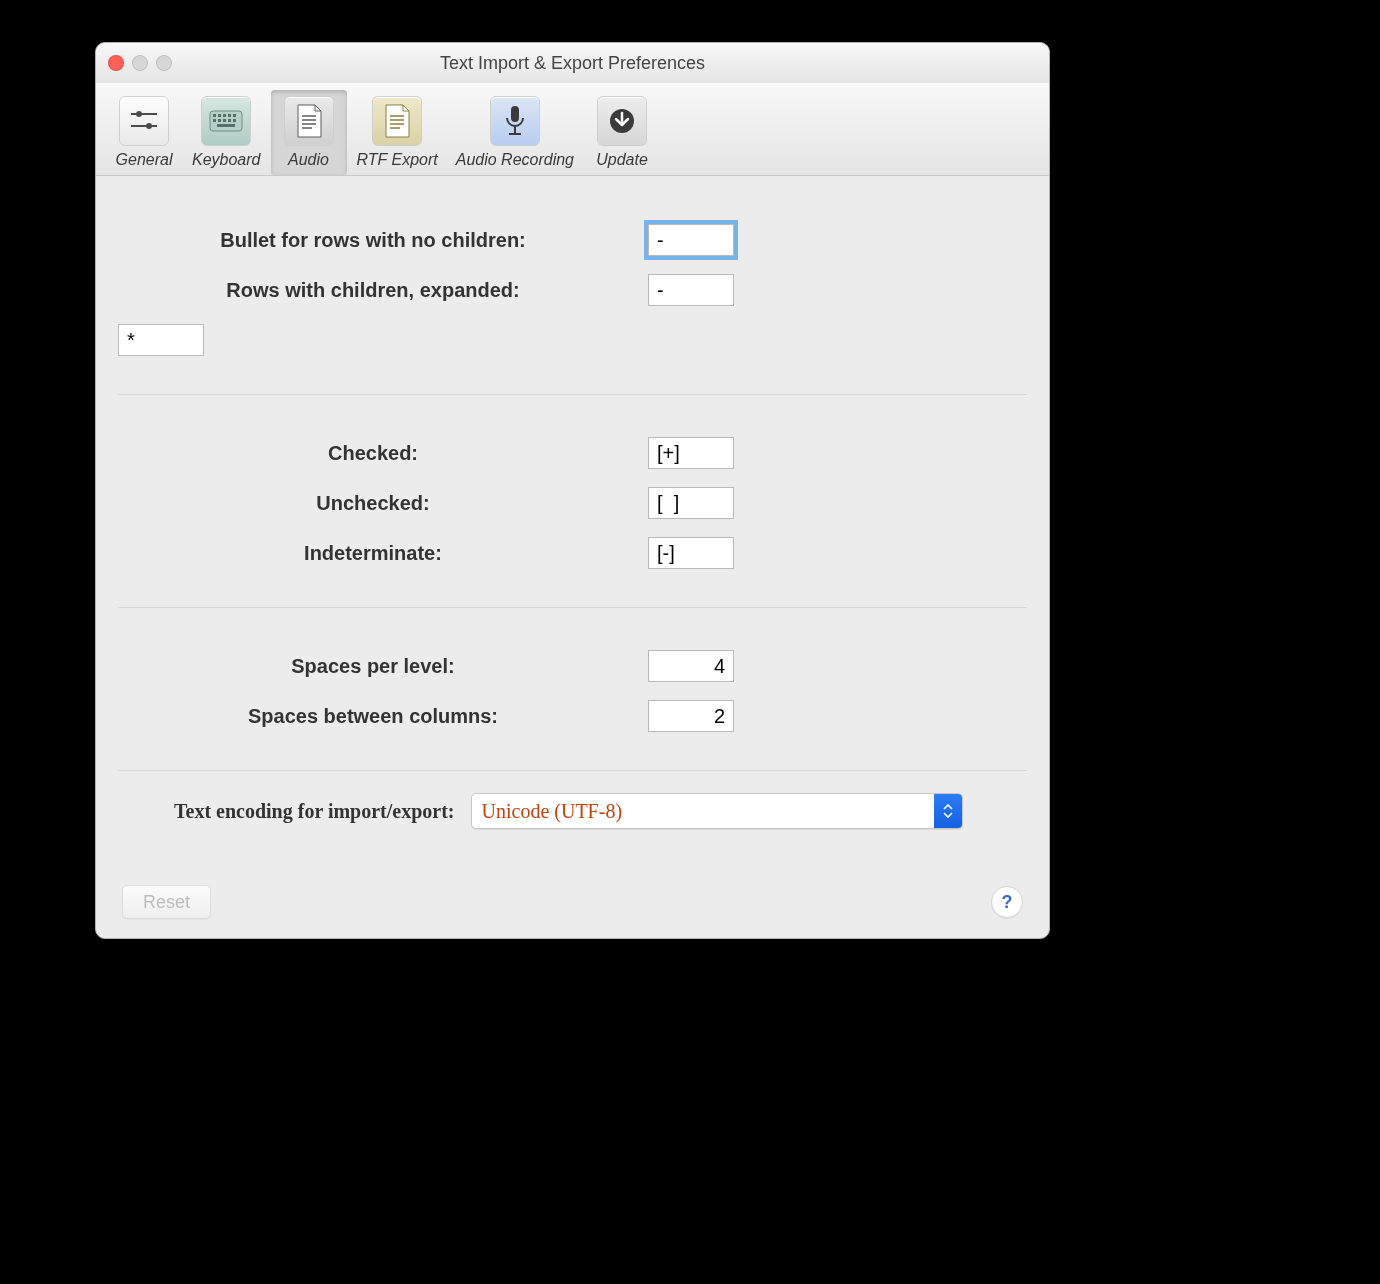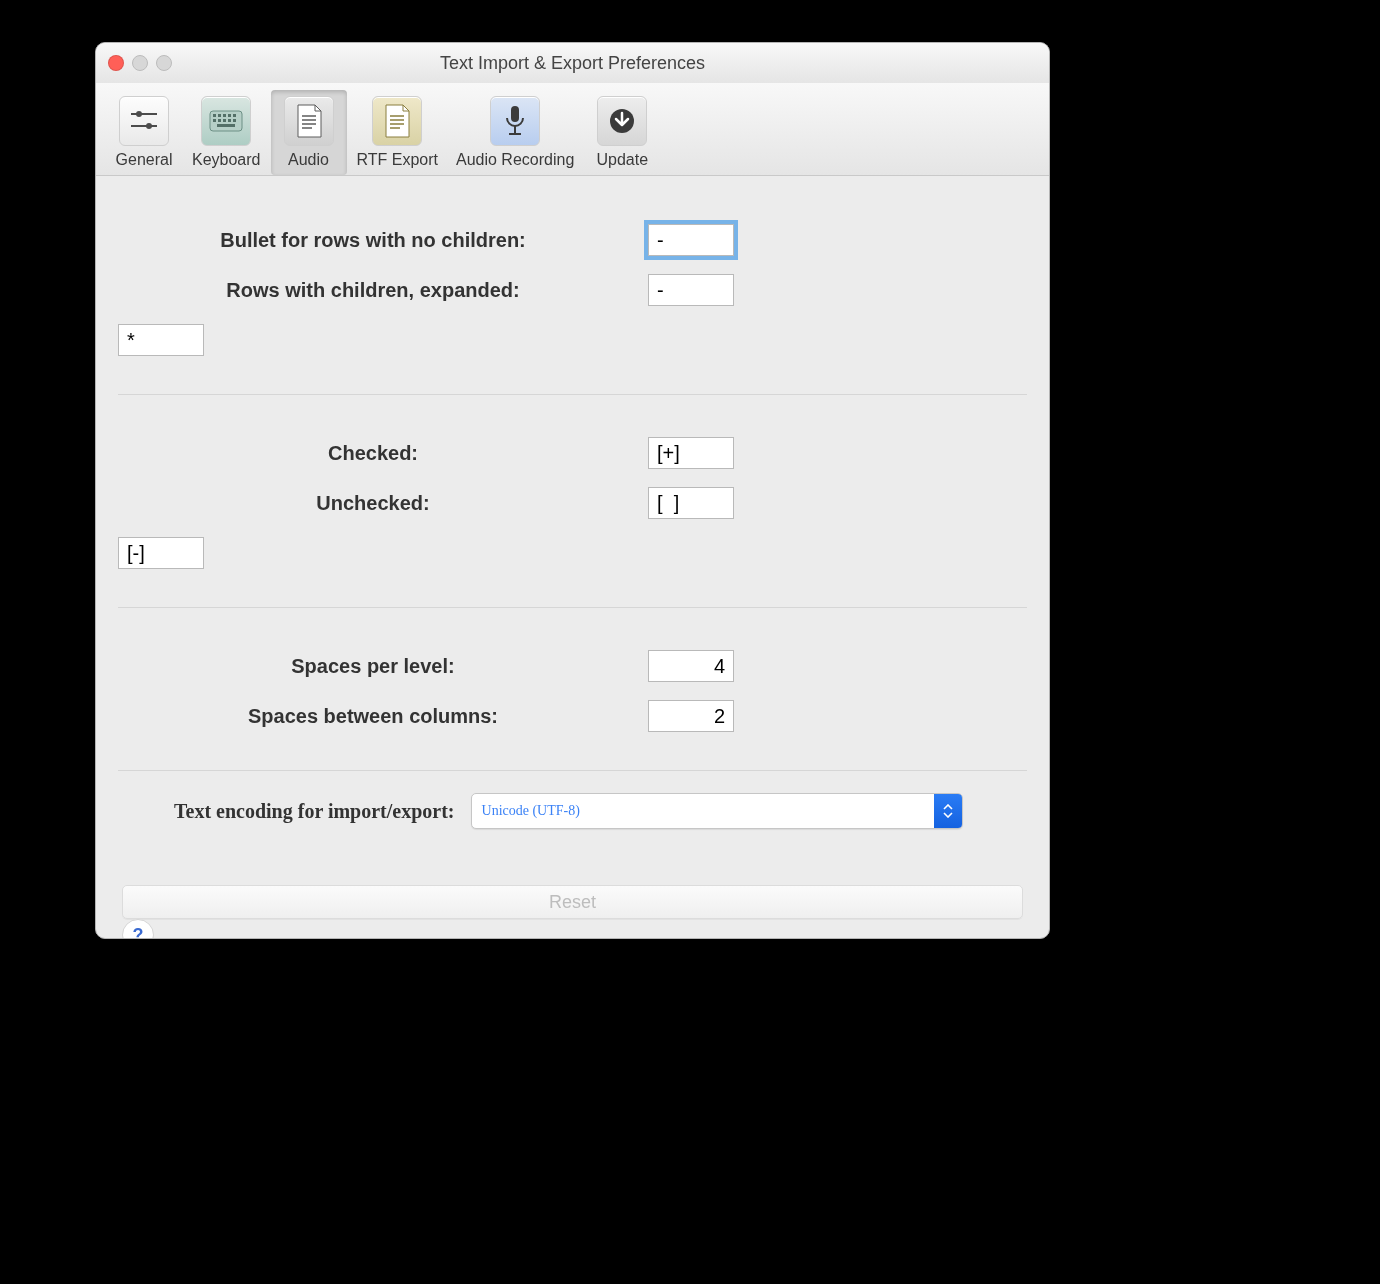--- a/index.html
+++ b/index.html
@@ -46,21 +46,21 @@
   }
   .tbitem{
     display:flex;flex-direction:column;align-items:center;justify-content:flex-end;
     padding:6px 8px 6px;border-radius:4px;min-width:60px;cursor:default;
   }
   .tbitem .iconwrap{width:48px;height:48px;border-radius:6px;display:flex;align-items:center;justify-content:center;margin-bottom:2px;
     background:linear-gradient(#f7f7f7,#e1e1e1);border:1px solid #cfcfcf;box-shadow:inset 0 1px 0 #fff;
   }
   .tbitem.selected{background:#d6d6d6;box-shadow:inset 0 2px 4px rgba(0,0,0,.18);}
   .tbitem.selected .iconwrap{background:linear-gradient(#f0f0f0,#d5d5d5);}
-  .tbitem .lbl{font-size:16px;color:var(--text);margin-top:3px;white-space:nowrap;}
+  .tbitem .lbl{font-size:16px;color:var(--text);margin-top:3px;white-space:nowrap;font-style:italic;}
   
   .iw-general{background:linear-gradient(#fdfdfd,#e9e9e9)!important;}
   .iw-keyboard{background:linear-gradient(#d9e6e1,#aecdc4)!important;}
   .iw-text{background:linear-gradient(#eaeaea,#d0d0d0)!important;}
   .iw-rtf{background:linear-gradient(#efe8c9,#d9d2a5)!important;}
   .iw-audio{background:linear-gradient(#dbe5f5,#b8cdef)!important;}
   .iw-update{background:linear-gradient(#ededed,#d6d6d6)!important;}
   
   .content{padding:28px 22px 20px;}
   .group{padding:8px 0 18px;}
@@ -74,24 +74,24 @@
     padding:2px 8px;box-sizing:border-box;outline:none;
   }
   .tf.num{text-align:right;}
   .tf.focused{border:1px solid var(--input-border);box-shadow:0 0 0 4px var(--focus-ring);}
   .encrow{display:flex;align-items:center;gap:16px;margin-top:6px;font-family:Liberation Serif, serif;}
   .encrow .elabel{font-weight:700;font-size:20px;color:var(--label);margin-left:56px;}
   .select{
     flex:1;max-width:490px;height:34px;display:flex;align-items:stretch;background:#fff;
     border:1px solid #c6c6c6;border-radius:5px;overflow:hidden;box-shadow:0 1px 1px rgba(0,0,0,.08);
   }
-  .select .sval{flex:1;display:flex;align-items:center;padding:0 10px;font-size:14px;color:#3b82f6;}
+  .select .sval{flex:1;display:flex;align-items:center;padding:0 10px;font-size:20px;color:#c2410c;}
   .select .stoggle{width:28px;background:linear-gradient(var(--select-blue),#1562e0);display:flex;flex-direction:column;align-items:center;justify-content:center;gap:2px;}
   .stoggle svg{display:block;}
-  .footer{display:flex;justify-content:space-between;padding:0 4px;margin-top:56px;flex-direction:column;}
+  .footer{display:flex;align-items:center;justify-content:space-between;padding:0 4px;margin-top:56px;}
   .btn-reset{
     height:34px;padding:0 20px;border-radius:5px;border:1px solid #dcdcdc;background:linear-gradient(#fbfbfb,#efefef);
     color:#bdbdbd;font-size:18px;box-shadow:0 1px 0 rgba(0,0,0,.04);
   }
   .helpbtn{
     width:30px;height:30px;border-radius:50%;background:#fff;border:1px solid #d5d5d5;
     display:flex;align-items:center;justify-content:center;color:#3a6ad1;font-weight:700;font-size:18px;
     box-shadow:0 1px 0 rgba(0,0,0,.06);
   }
 </style>
@@ -218,20 +218,21 @@
       <div class="group">
         <div class="row">
           <label>Checked:</label>
           <input class="tf" value="[+]" style="">
         </div>
         <div class="row">
           <label>Unchecked:</label>
           <input class="tf" value="[  ]" style="">
         </div>
         <div class="row">
+          <label>Indeterminate:</label>
           <input class="tf" value="[-]" style="">
         </div>
       </div>
 
       <div class="sep"></div>
 
       <div class="group">
         <div class="row">
           <label>Spaces per level:</label>
           <input class="tf num" value="4" style="">

